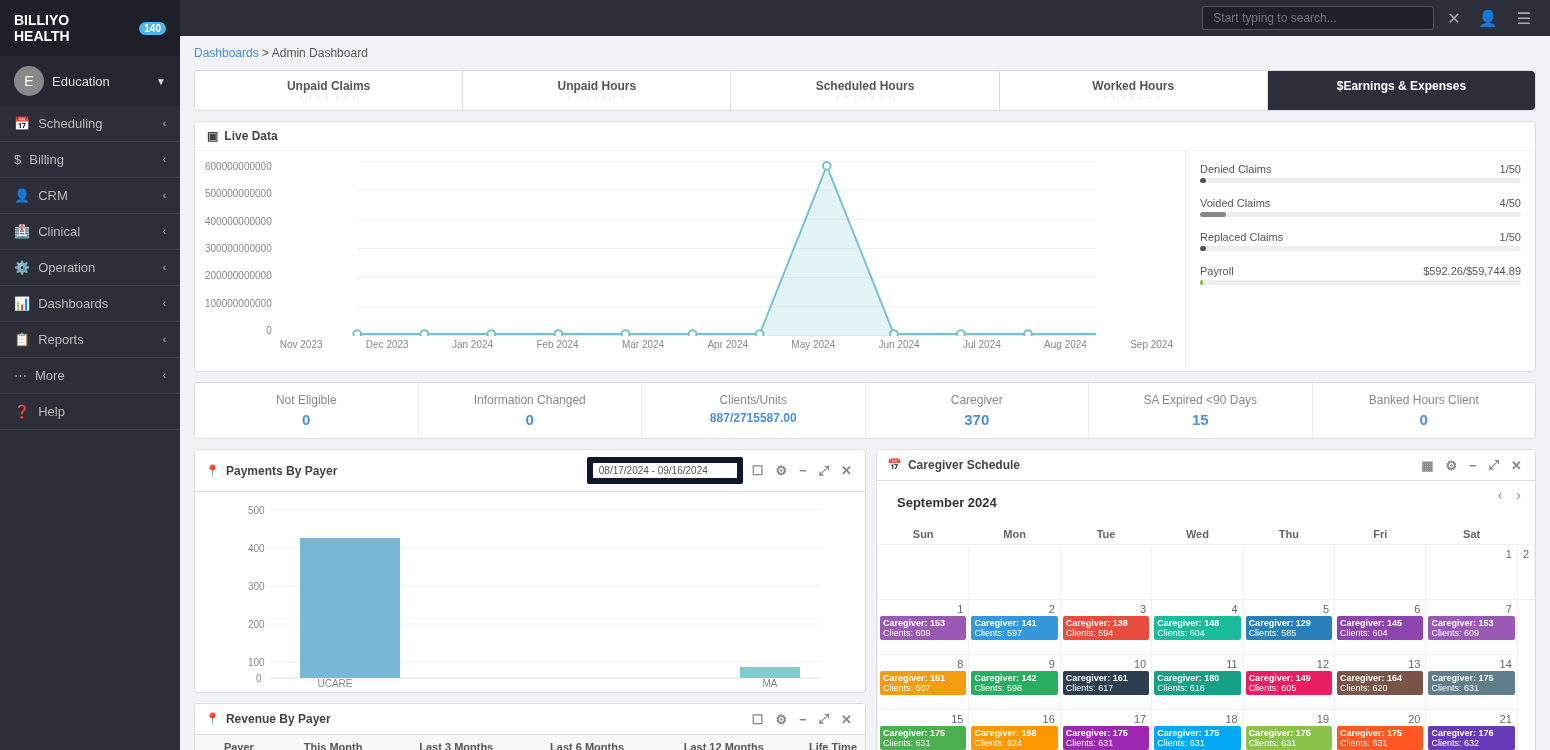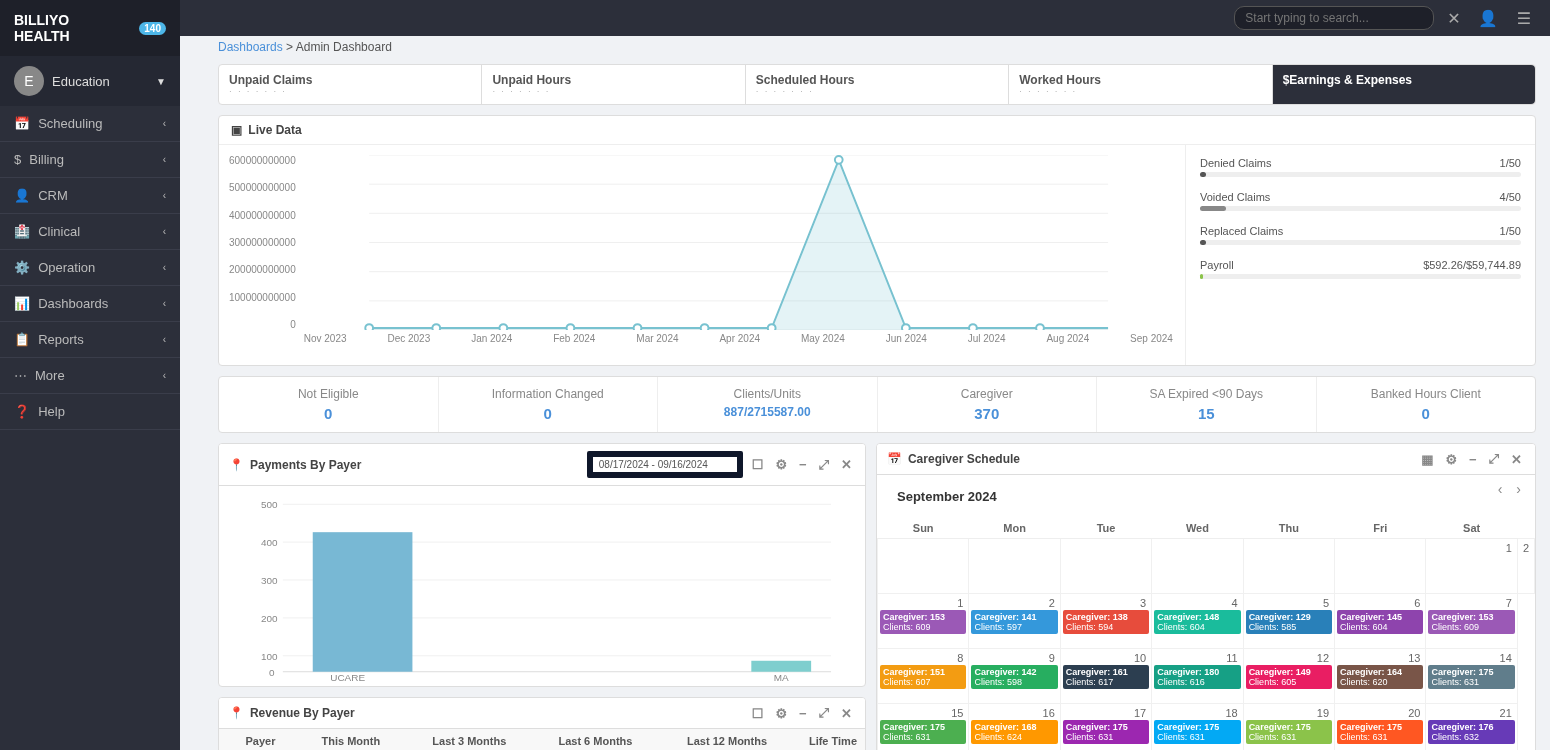--- a/index.html
+++ b/index.html
@@ -78,56 +78,56 @@
       justify-content: flex-end;
       padding: 6px 14px;
       gap: 8px;
       min-height: 36px;
     }
     #search-input {
       background: #1e2029;
       border: 1px solid #555;
       color: #ccc;
       padding: 4px 10px;
-      border-radius: 10px;
-      width: 200px;
+      border-radius: 3px;
+      width: 232px;
       font-size: 12px;
     }
     .topbar-icon {
       color: #aaa;
       cursor: pointer;
       font-size: 16px;
       padding: 2px 5px;
     }
 
     
     #content {
       flex: 1;
       overflow-y: auto;
-      padding: 4px 14px;
+      padding: 10px 14px;
       background: #f0f2f5;
-      margin-left: 24px;
     }
     .breadcrumb {
       font-size: 12px;
       color: #555;
       margin-bottom: 10px;
     }
     .breadcrumb a { color: #4a90d9; text-decoration: none; }
 
     
     .summary-tabs {
       display: flex;
       background: #fff;
       border: 1px solid #ddd;
       border-radius: 4px;
       margin-bottom: 10px;
     }
     .summary-tab {
       flex: 1;
+      text-align: center;
       padding: 8px 10px;
       font-size: 12px;
       color: #555;
       border-right: 1px solid #ddd;
       cursor: pointer;
     }
     .summary-tab:last-child { border-right: none; background: #2c2f3a; color: #fff; border-radius: 0 4px 4px 0; }
     .summary-tab .tab-label { font-weight: 600; font-size: 12px; }
     .summary-tab .tab-dots { color: #aaa; font-size: 8px; letter-spacing: 2px; }
 

